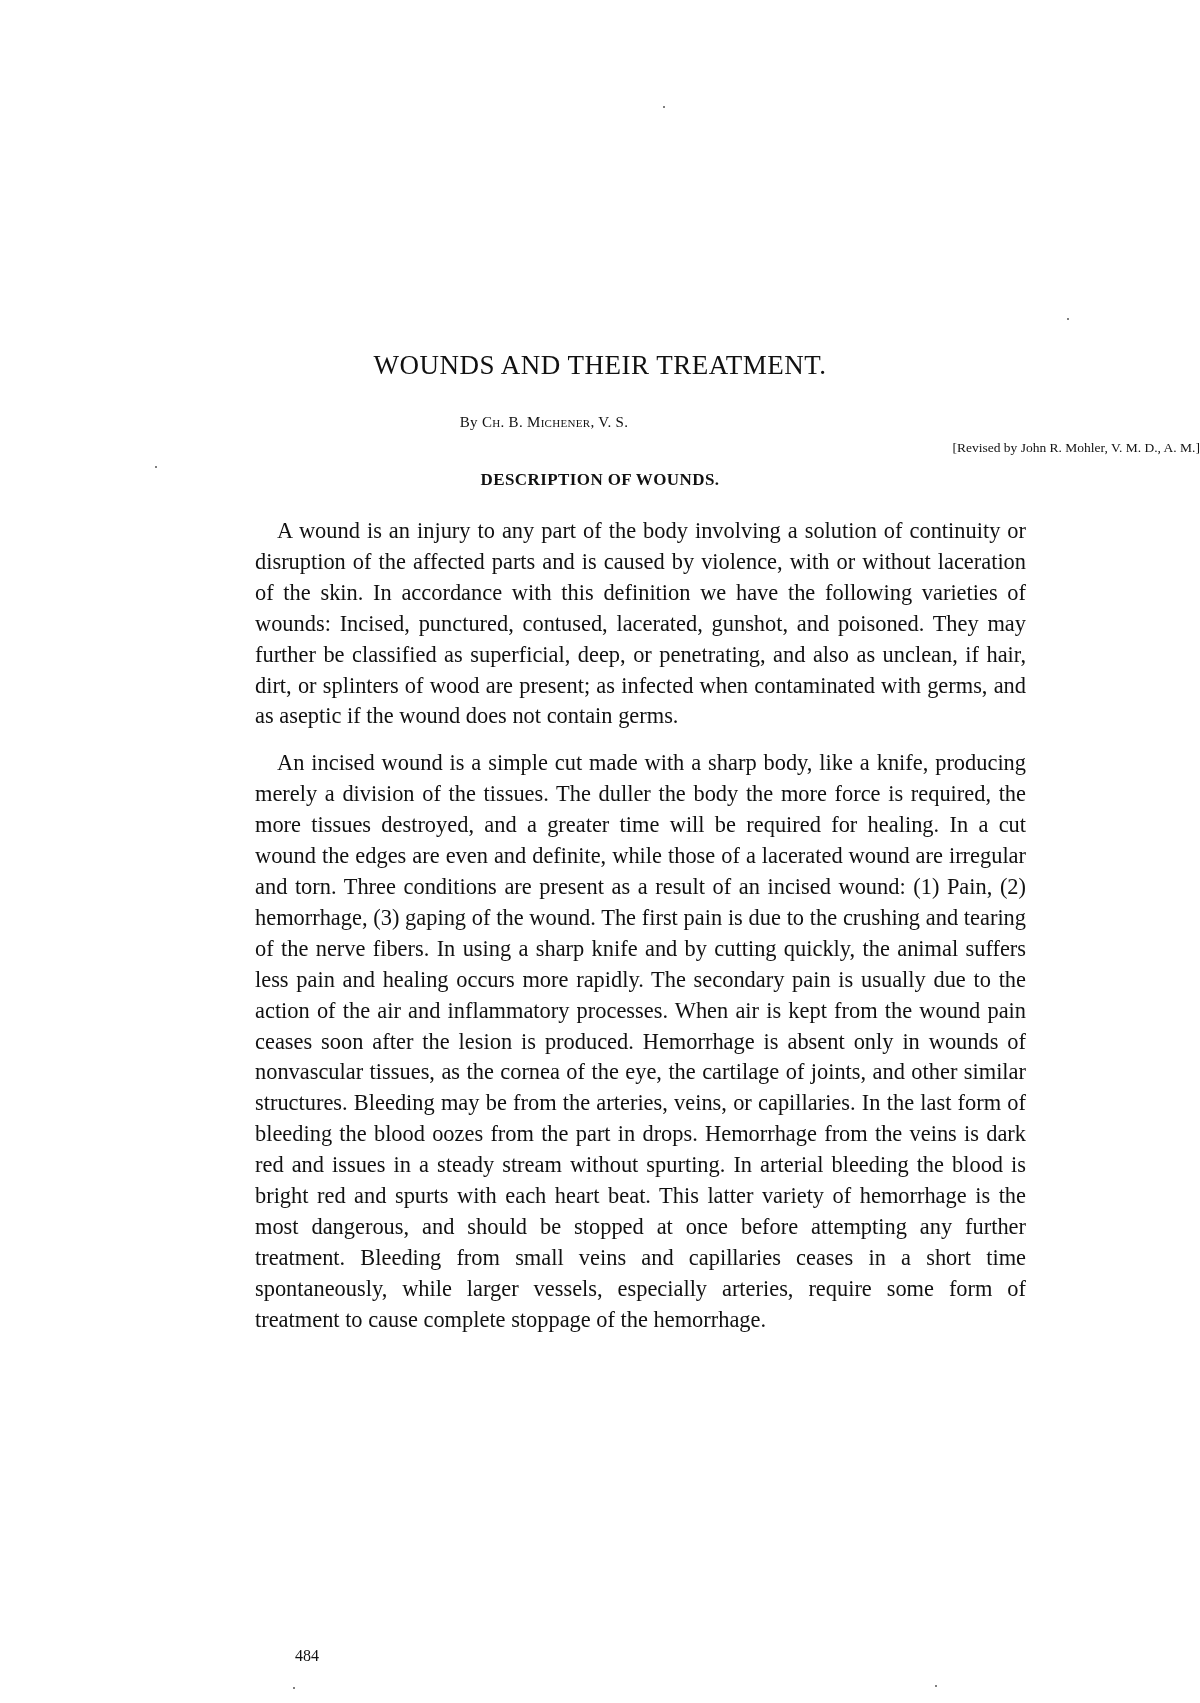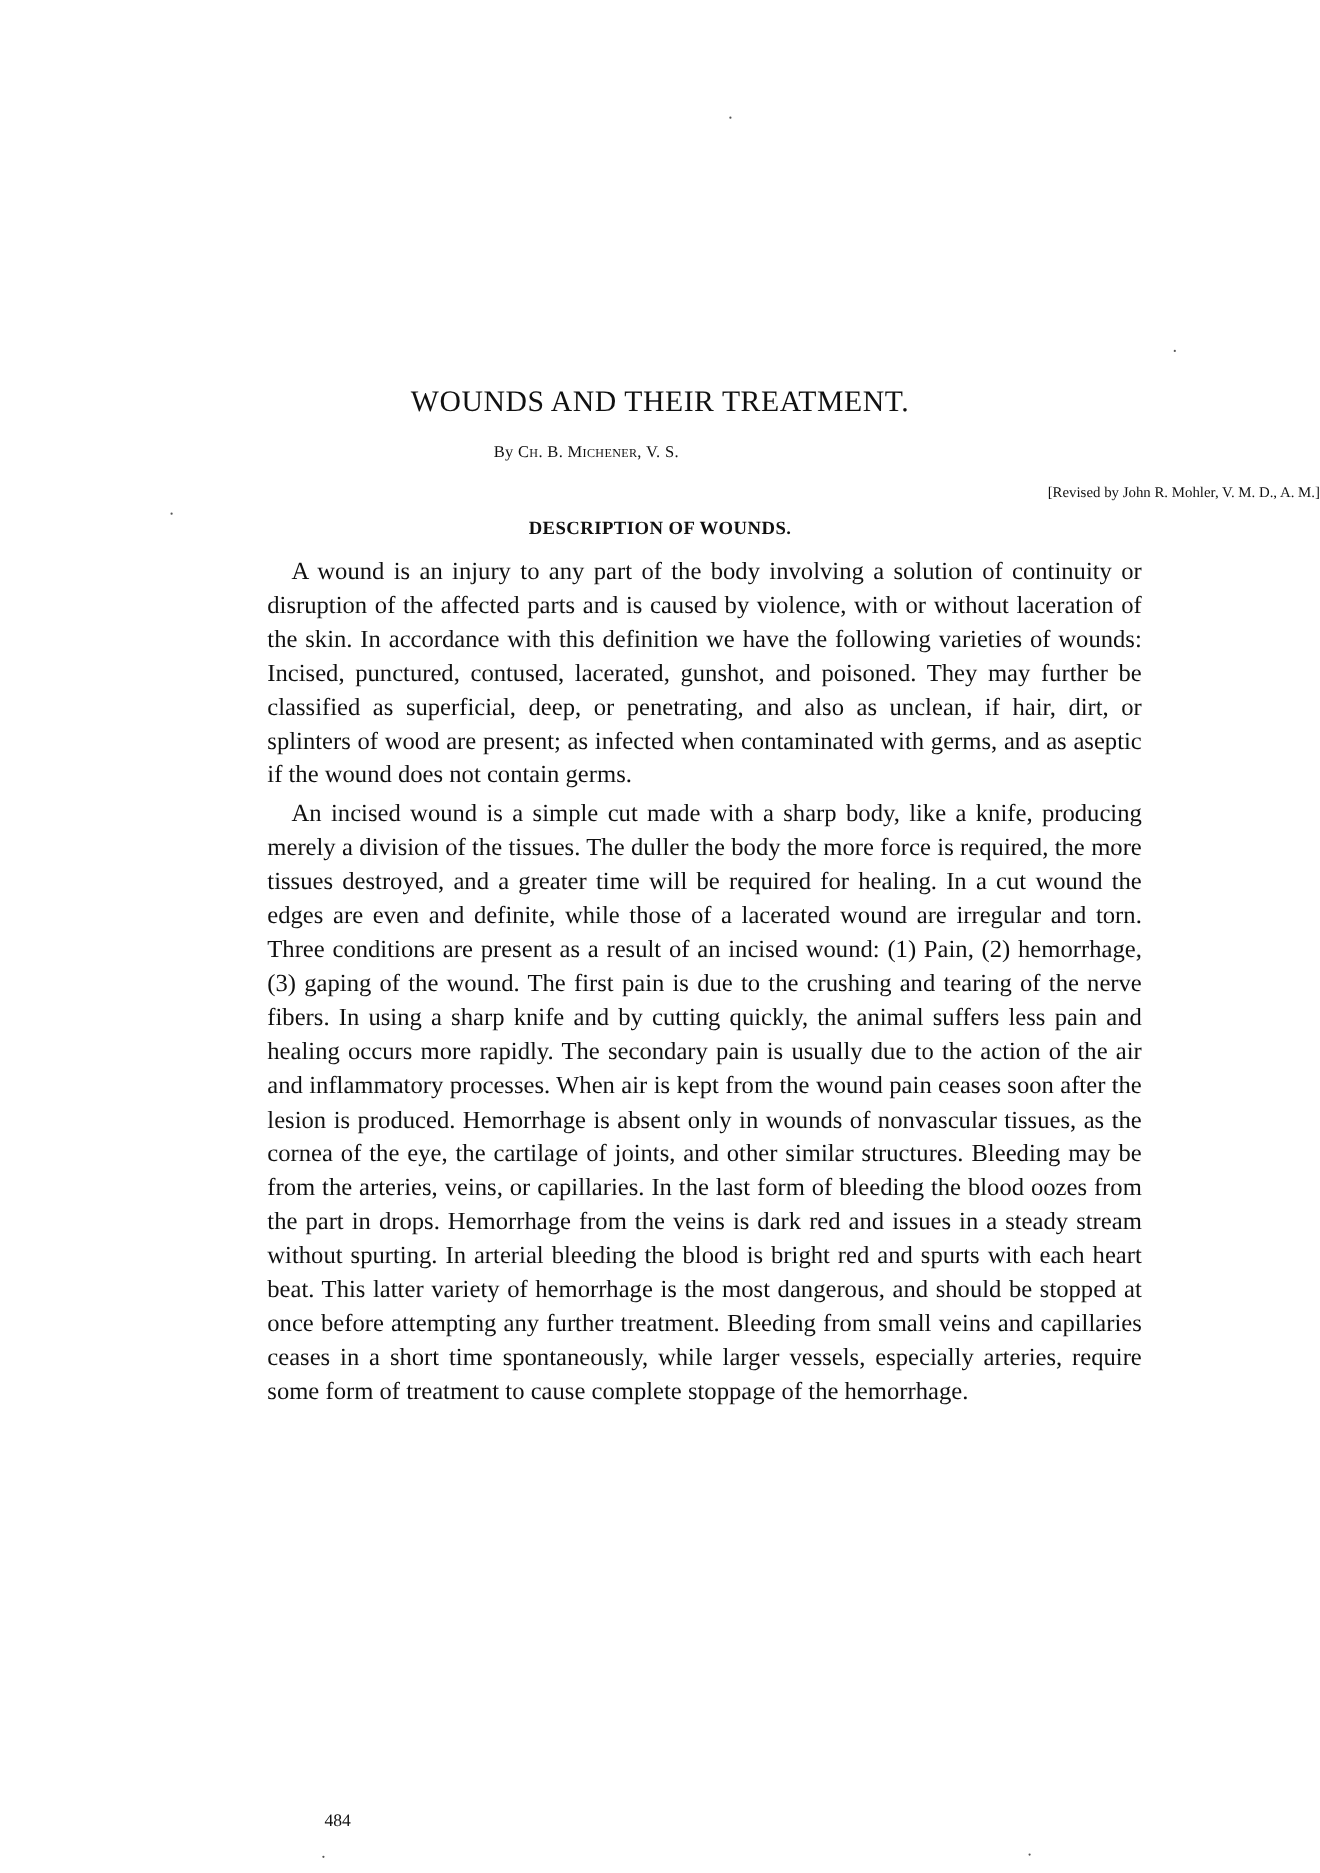--- a/index.html
+++ b/index.html
@@ -33,21 +33,21 @@
       letter-spacing: 0.5px;
       margin: 0;
     }
     .byline {
       position: absolute;
       top: 402px;
       left: 0;
       width: 976px;
       text-align: center;
       font-size: 15px;
-      margin: 1px;
+      margin: 12px;
       letter-spacing: 0.3px;
       padding-left: 44px;
     }
     .byline .sc {
       font-variant: small-caps;
     }
     .reviser {
       position: absolute;
       top: 440px;
       left: 0;
@@ -70,21 +70,21 @@
     .body-text {
       position: absolute;
       top: 500px;
       left: 239px;
       width: 803px;
       font-size: 22.4px;
       line-height: 30.9px;
       text-align: justify;
     }
     .body-text p {
-      margin: 4px;
+      margin: 16px;
       text-indent: 22px;
     }
     .page-number {
       position: absolute;
       top: 1635px;
       left: 283px;
       font-size: 16px;
       margin: 12px;
     }
     .speck {

